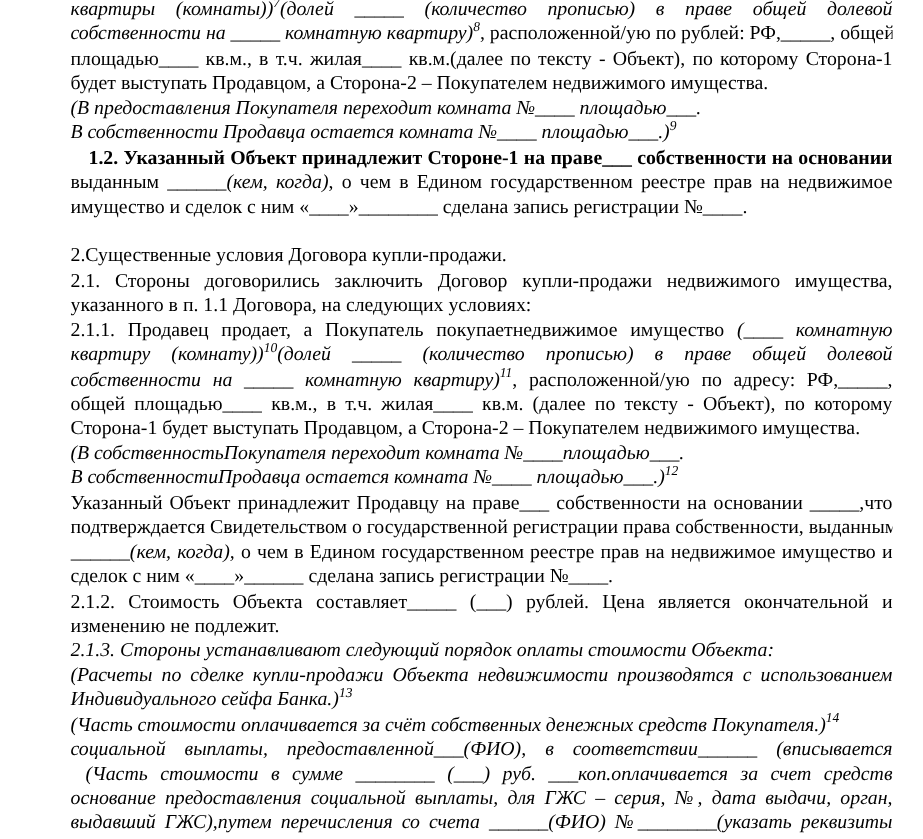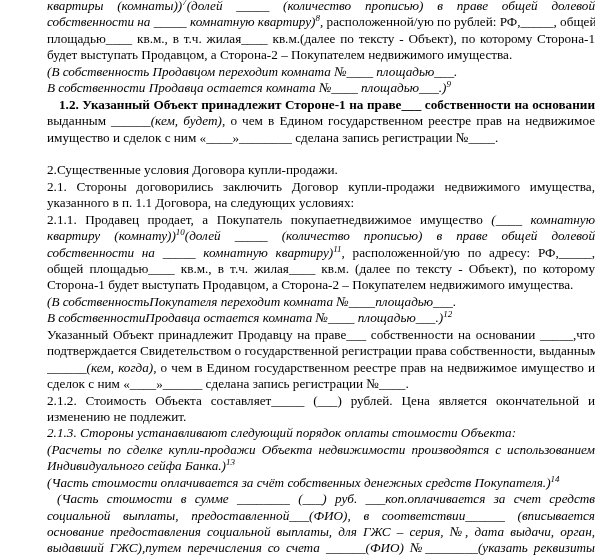--- a/index.html
+++ b/index.html
@@ -16,24 +16,24 @@
   sup { font-size:9px; line-height:0; vertical-align:super; }
 </style>
 </head>
 <body>
 
 <div class="page">
   <div class="ln it"><span>квартиры (комнаты))</span><sup>7</sup><span>(долей _____ (количество прописью)  в праве общей долевой</span></div>
   <div class="ln"><span class="it">собственности на _____ комнатную квартиру)</span><sup class="it">8</sup><span>, расположенной/ую по рублей: РФ,_____, общей</span></div>
   <div class="ln">площадью____ кв.м., в т.ч. жилая____ кв.м.(далее по тексту - Объект), по которому Сторона-1</div>
   <div class="ln last">будет выступать Продавцом, а Сторона-2 – Покупателем недвижимого имущества.</div>
-  <div class="ln last it">(В собственность Продавцом переходит комната №____ площадью___.</div>
+  <div class="ln last it">(В предоставления Покупателя переходит комната №____ площадью___.</div>
   <div class="ln last it"><span>В собственности Продавца остается комната №____ площадью___.)</span><sup>9</sup></div>
   <div class="ln ind">1.2. Указанный Объект принадлежит Стороне-1 на праве___ собственности на основании</div>
-  <div class="ln"><span>выданным ______</span><span class="it">(кем, будет)</span><span>, о чем в Едином государственном реестре прав на недвижимое</span></div>
+  <div class="ln"><span>выданным ______</span><span class="it">(кем, когда)</span><span>, о чем в Едином государственном реестре прав на недвижимое</span></div>
   <div class="ln last">имущество и сделок с ним «____»________ сделана запись регистрации №____.</div>
   <div class="gap"></div>
   <div class="ln last">2.Существенные условия Договора купли-продажи.</div>
   <div class="ln">2.1. Стороны договорились заключить Договор купли-продажи недвижимого имущества,</div>
   <div class="ln last">указанного в п. 1.1 Договора, на следующих условиях:</div>
   <div class="ln"><span>2.1.1. Продавец продает, а Покупатель покупаетнедвижимое имущество </span><span class="it">(____ комнатную</span></div>
   <div class="ln it"><span>квартиру (комнату))</span><sup>10</sup><span>(долей _____ (количество прописью)  в праве общей долевой</span></div>
   <div class="ln"><span class="it">собственности на _____ комнатную квартиру)</span><sup class="it">11</sup><span>, расположенной/ую по адресу: РФ,_____,</span></div>
   <div class="ln">общей площадью____ кв.м., в т.ч. жилая____ кв.м. (далее по тексту - Объект), по которому</div>
   <div class="ln last">Сторона-1 будет выступать Продавцом, а Сторона-2 – Покупателем недвижимого имущества.</div>
@@ -42,18 +42,18 @@
   <div class="ln">Указанный Объект принадлежит Продавцу на праве___ собственности на основании _____,что</div>
   <div class="ln">подтверждается Свидетельством о государственной регистрации права собственности, выданным</div>
   <div class="ln"><span>______</span><span class="it">(кем, когда),</span><span> о чем в Едином государственном реестре прав на недвижимое имущество и</span></div>
   <div class="ln last">сделок с ним «____»______ сделана запись регистрации №____.</div>
   <div class="ln">2.1.2. Стоимость Объекта составляет_____ (___) рублей. Цена является окончательной и</div>
   <div class="ln last">изменению не подлежит.</div>
   <div class="ln last b it">2.1.3. Стороны устанавливают следующий порядок оплаты стоимости Объекта:</div>
   <div class="ln it">(Расчеты по сделке купли-продажи Объекта недвижимости производятся с использованием</div>
   <div class="ln last it"><span>Индивидуального сейфа Банка.)</span><sup>13</sup></div>
   <div class="ln last it"><span>(Часть стоимости оплачивается за счёт собственных денежных средств Покупателя.)</span><sup>14</sup></div>
+  <div class="ln it">социальной выплаты, предоставленной___(ФИО), в соответствии______ (вписывается</div>
   <div class="ln it ind2">(Часть стоимости в сумме ________ (___) руб. ___коп.оплачивается за счет средств</div>
-  <div class="ln it">социальной выплаты, предоставленной___(ФИО), в соответствии______ (вписывается</div>
   <div class="ln it">основание предоставления социальной выплаты, для ГЖС – серия, №, дата выдачи, орган,</div>
   <div class="ln it">выдавший ГЖС),путем перечисления со счета ______(ФИО) №________(указать реквизиты</div>
 
 </div>
 
 </body></html>

